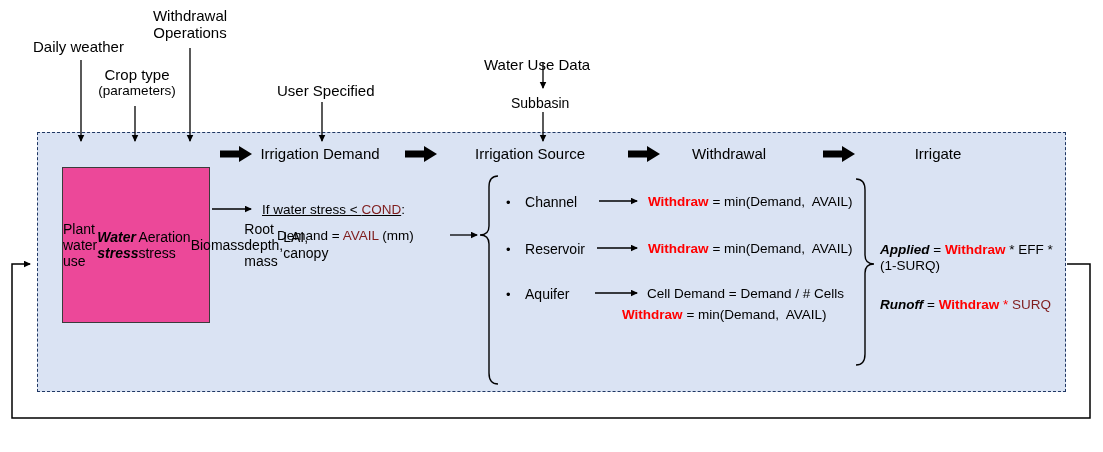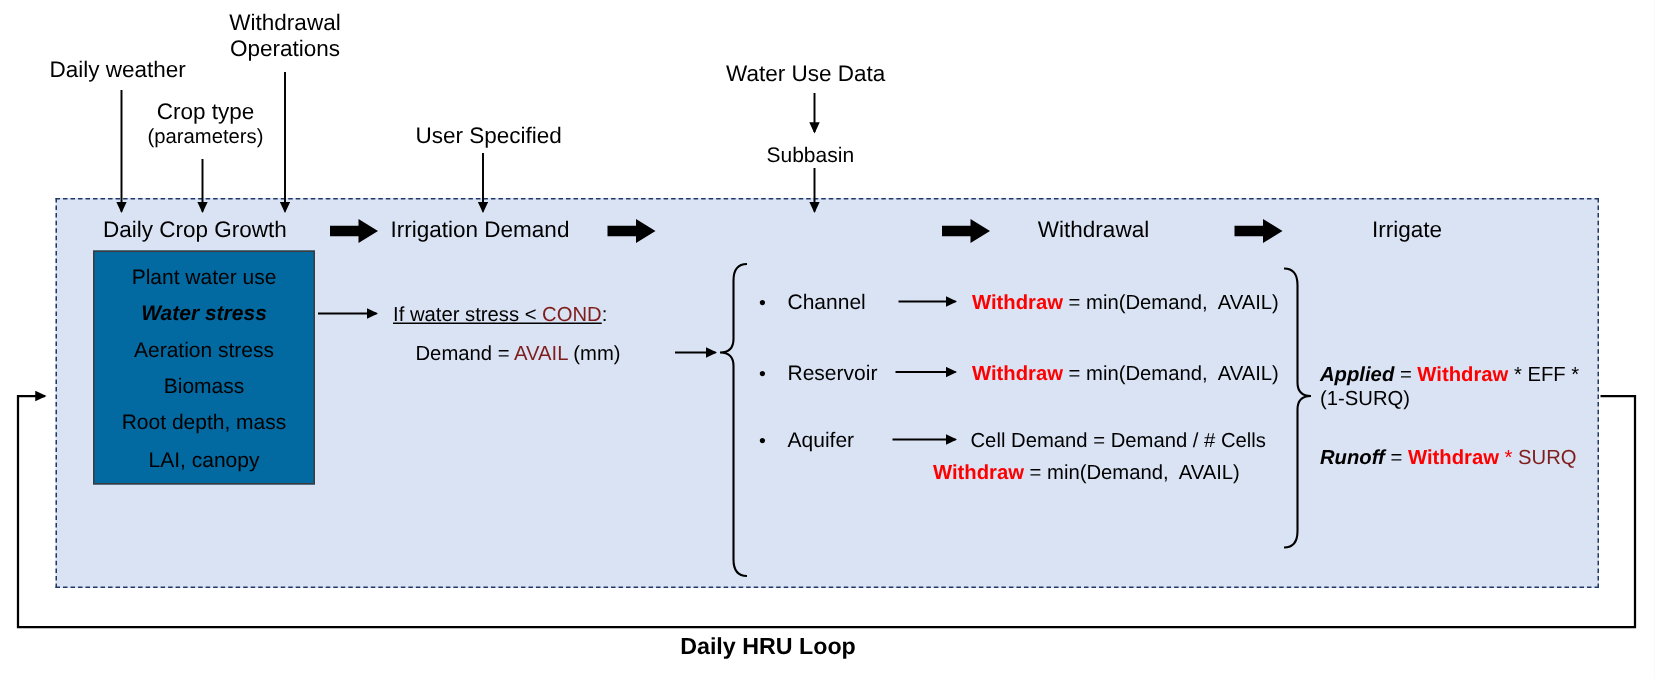--- a/index.html
+++ b/index.html
@@ -11,23 +11,23 @@
   .t{white-space:pre-wrap;line-height:1.18;}
   .ctr{text-align:center;}
   .lbl{font-size:15px;}
   .lbl-sm{font-size:13.5px;}
   .hdr{font-size:15px;text-align:center;width:150px;}
   .main-box{
     left:37px;top:132px;width:1029px;height:260px;
     background:#dae3f3;border:1.5px dashed #203864;box-sizing:border-box;
   }
   .gray-box{
-    left:62px;top:167px;width:148px;height:156px;background:#0369a1;
+    left:62px;top:167px;width:148px;height:156px;background:#ec4899;
     border:1px solid #3b3b3b;box-sizing:border-box;
-    display:flex;flex-direction:column;justify-content:space-around;
+    display:flex;flex-direction:row;justify-content:space-around;
     align-items:center;font-size:14px;padding:4px 0;
   }
   .eq{font-size:13.5px;}
   .bullet-label{font-size:14px;}
   .dot{font-size:13px;}
   .red{color:#ff0000;font-weight:bold;}
   .red-n{color:#ff0000;}
   .blue{color:#7f1d1d;}
   .b{font-weight:bold;font-style:italic;}
   .u{text-decoration:underline;}
@@ -46,28 +46,28 @@
     <div class="lbl">Operations</div>
   </div>
 
   <div class="abs ctr" style="left:85px;top:66px;width:104px;">
     <div class="lbl">Crop type</div>
     <div class="lbl-sm">(parameters)</div>
   </div>
 
   <div class="abs lbl" style="left:277px;top:82px;">User Specified</div>
 
-  <div class="abs lbl" style="left:484px;top:41px;">Water Use Data</div>
+  <div class="abs lbl" style="left:484px;top:56px;">Water Use Data</div>
 
   <div class="abs" style="left:511px;top:95px;font-size:14px;">Subbasin</div>
 
   <div class="abs main-box"></div>
 
-  <div class="abs hdr" style="left:55px;top:145px;">Daily Crop Growth</div>
   <div class="abs hdr" style="left:245px;top:145px;">Irrigation Demand</div>
+  <div class="abs hdr" style="left:455px;top:145px;">Irrigation Source</div>
   <div class="abs hdr" style="left:863px;top:145px;">Irrigate</div>
   <div class="abs hdr" style="left:654px;top:145px;">Withdrawal</div>
 
   <div class="abs gray-box">
     <span>Plant water use</span>
     <span class="b">Water stress</span>
     <span>Aeration stress</span>
     <span>Biomass</span>
     <span>Root depth, mass</span>
     <span>LAI, canopy</span>
@@ -96,21 +96,20 @@
 
   <div class="abs eq t" style="left:647px;top:286px;">Cell Demand = Demand / # Cells</div>
 
   <div class="abs eq t" style="left:622px;top:307px;"><span class="red">Withdraw</span><span> = min(Demand,  AVAIL)</span></div>
 
 
   <div class="abs eq t" style="left:880px;top:242px;width:184px;"><span class="b">Applied</span><span> = </span><span class="red">Withdraw</span><span> * EFF * (1-SURQ)</span></div>
 
   <div class="abs eq t" style="left:880px;top:297px;"><span class="b">Runoff</span><span> = </span><span class="red">Withdraw</span><span class="red-n"> * </span><span class="blue">SURQ</span></div>
 
-  <div class="abs footer-lbl" style="left:427px;top:423px;">Daily HRU Loop</div>
 
   <svg width="1103" height="452" viewBox="0 0 1103 452">
     <defs>
       <marker id="ah" markerWidth="9" markerHeight="8" refX="6.5" refY="3.5" orient="auto" markerUnits="userSpaceOnUse">
         <path d="M0,0 L7.5,3.5 L0,7 z" fill="#000"></path>
       </marker>
     </defs>
 
     <line x1="81" y1="60" x2="81" y2="141" stroke="#000" stroke-width="1.3" marker-end="url(#ah)"></line>
     <line x1="135" y1="106" x2="135" y2="141" stroke="#000" stroke-width="1.3" marker-end="url(#ah)"></line>

